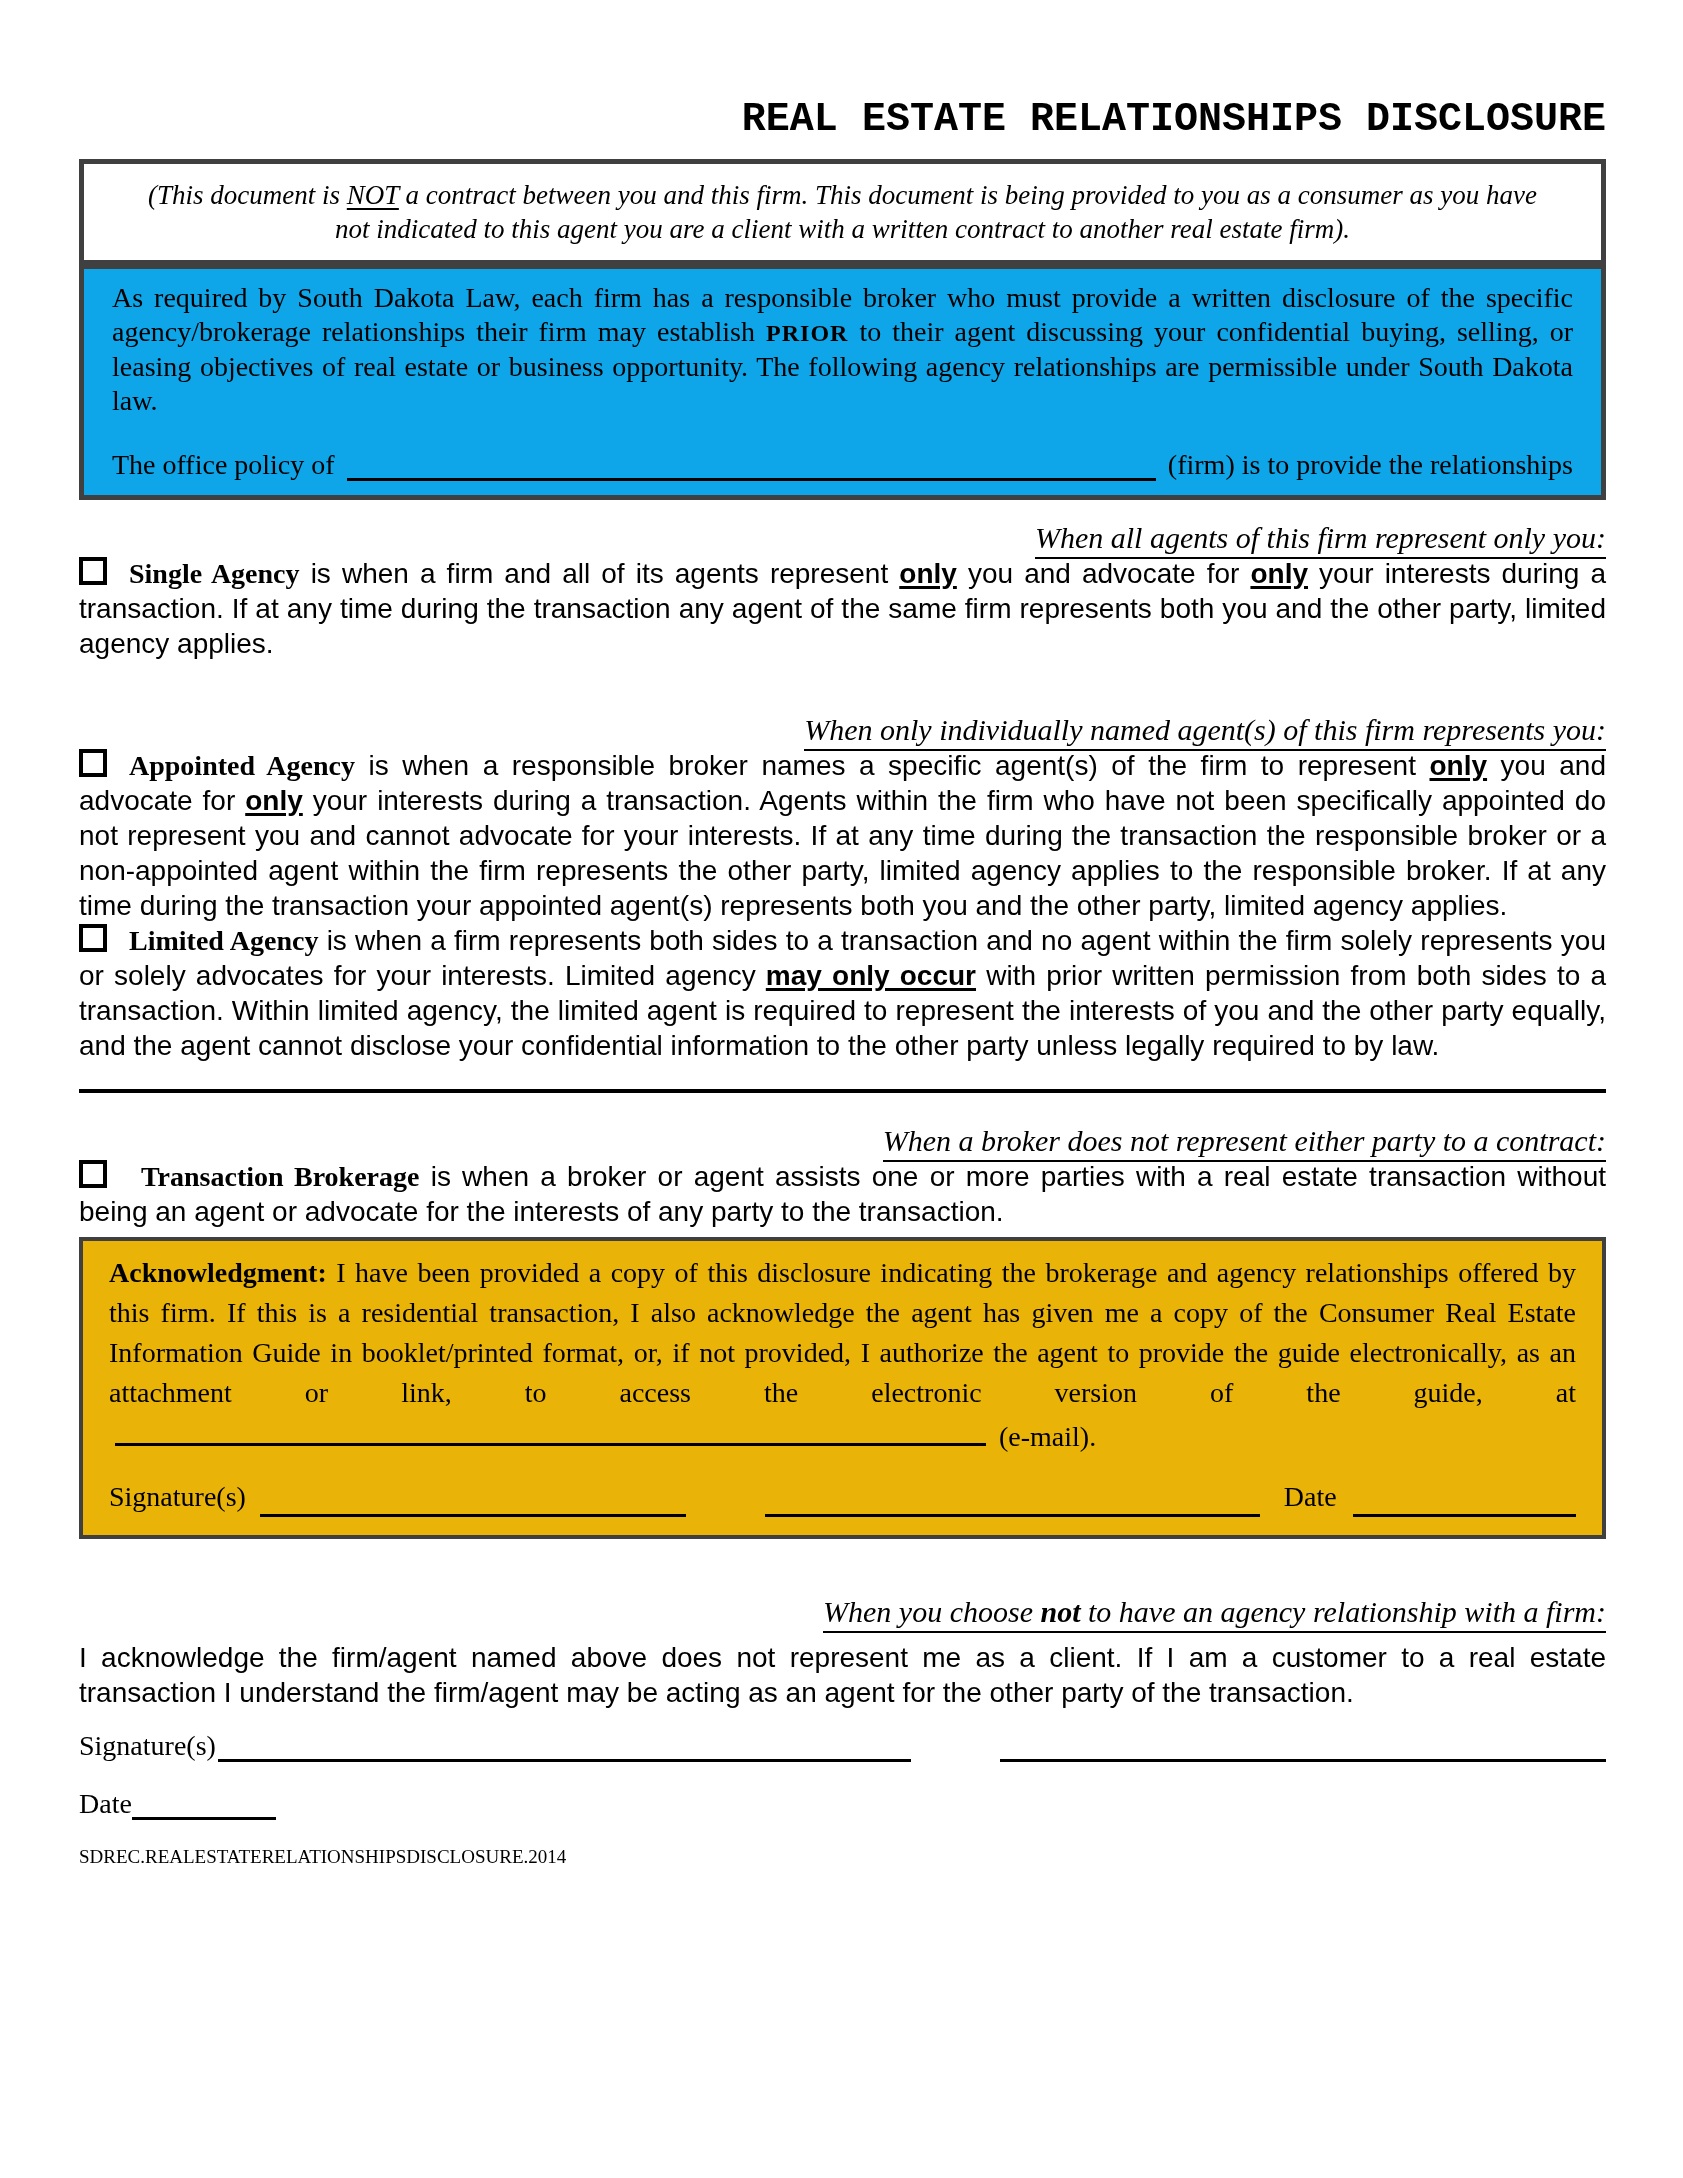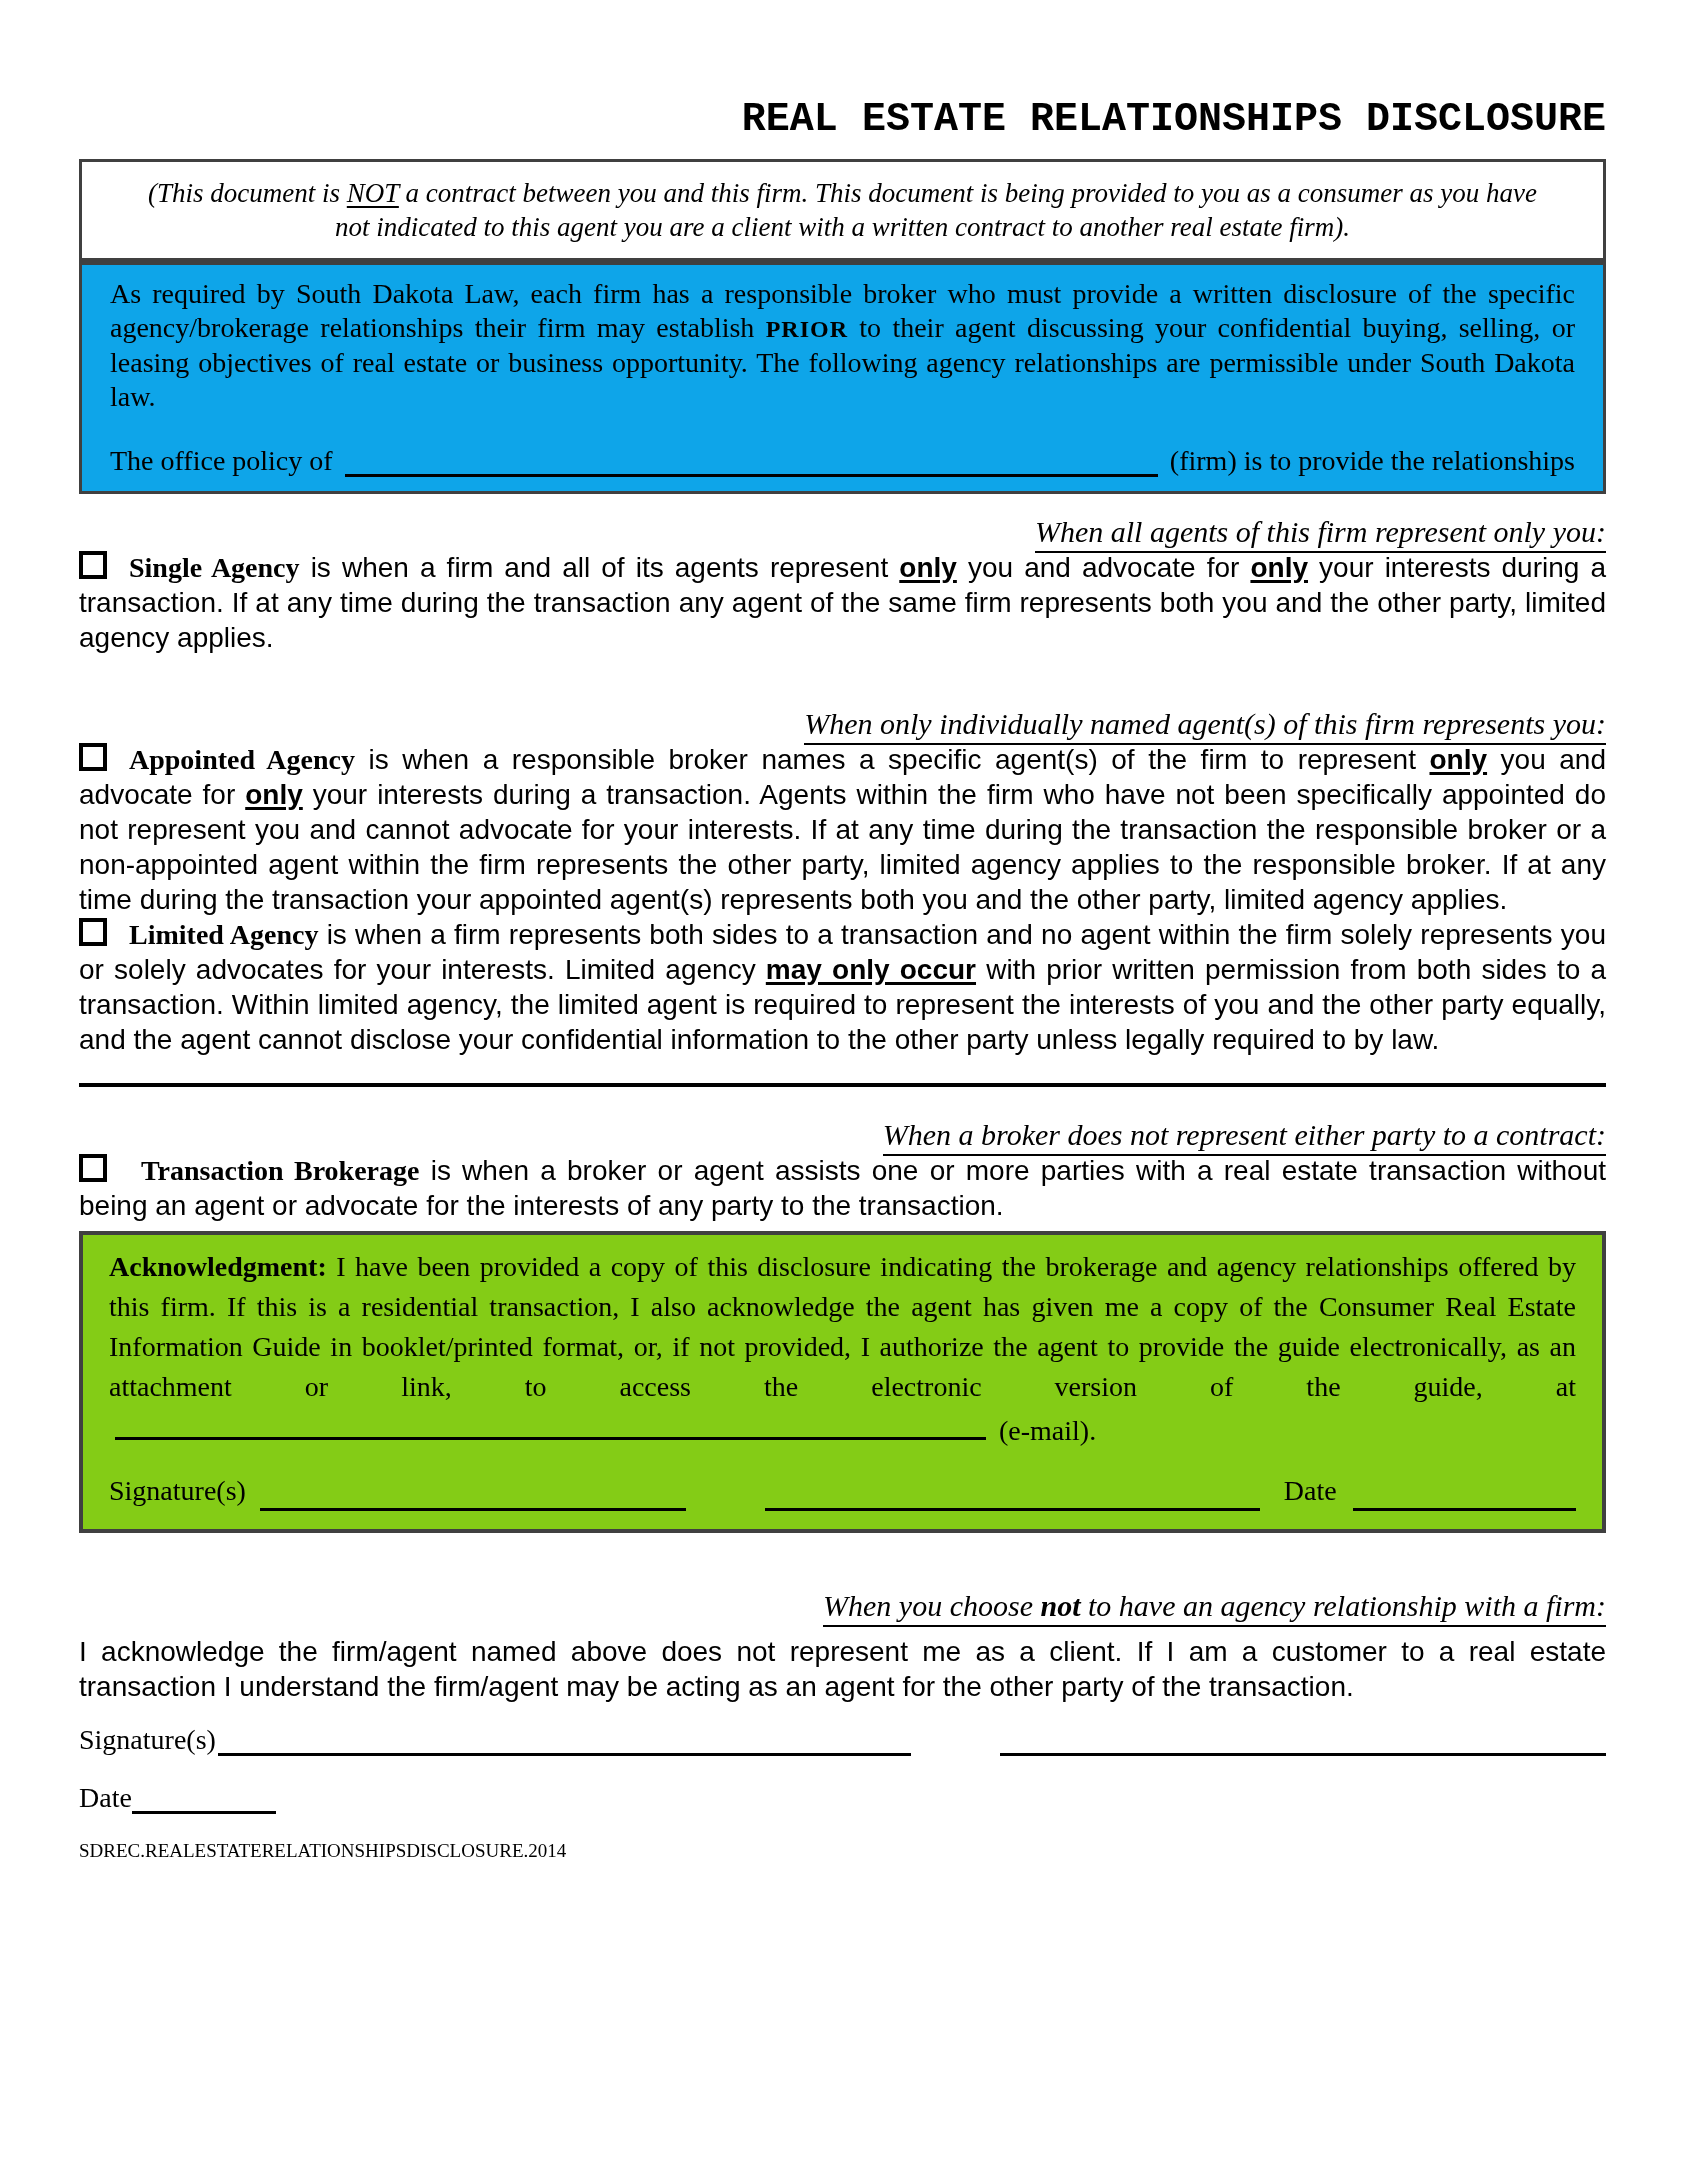--- a/index.html
+++ b/index.html
@@ -11,21 +11,21 @@
   }
   .content { width:1527px; margin-left:79px; }
 
   .doc-title {
     margin:95px 0 0 0;
     text-align:right;
     font-size:40px; line-height:50px; font-weight:bold;
     font-family:Liberation Mono, monospace;
   }
 
-  .box { box-sizing:border-box; border:3px solid #404040; }
+  .box { box-sizing:border-box; border:5px solid #404040; }
 
   .notice-box {
     margin-top:14px;
     background:#ffffff;
     padding:14px 50px;
     text-align:center;
     font-style:italic;
     font-size:27px; line-height:34px;
   }
   .notice-box .u { text-decoration:underline; text-decoration-thickness:2px; text-underline-offset:4px; }
@@ -82,21 +82,21 @@
   .mt20 { margin-top:20px; }
   .mt30 { margin-top:30px; }
   .mt48 { margin-top:48px; }
   .mt52 { margin-top:51px; }
   .mt56 { margin-top:55px; }
 
   .rule { height:4px; background:#000; margin-top:26px; }
 
   .ack-box {
     margin-top:8px;
-    background:#84cc16;
+    background:#eab308;
     border-width:4px;
     padding:12px 26px 18px 26px;
     font-size:28px; line-height:40px;
     text-align:justify;
   }
   .ack-fill { width:871px; margin:0 6px; }
   .ack-sig-row { display:flex; align-items:flex-end; margin-top:16px; height:44px; white-space:nowrap; }
 
   .sig-row { display:flex; align-items:flex-end; margin-top:10px; height:42px; font-size:28px; white-space:nowrap; }
   .spacer80 { flex:0 0 79px; }

